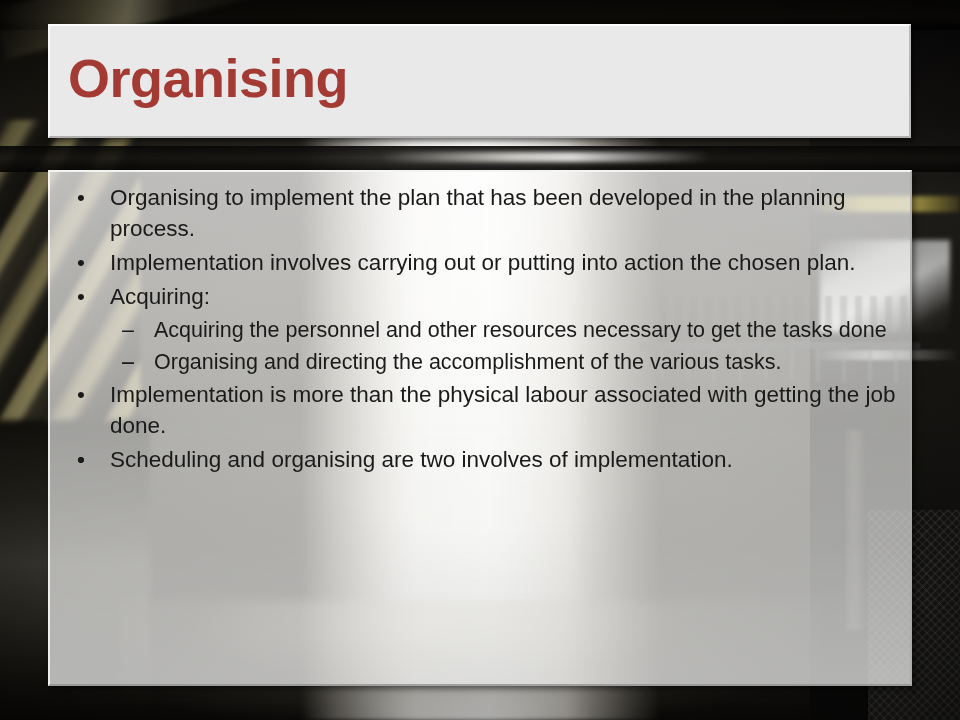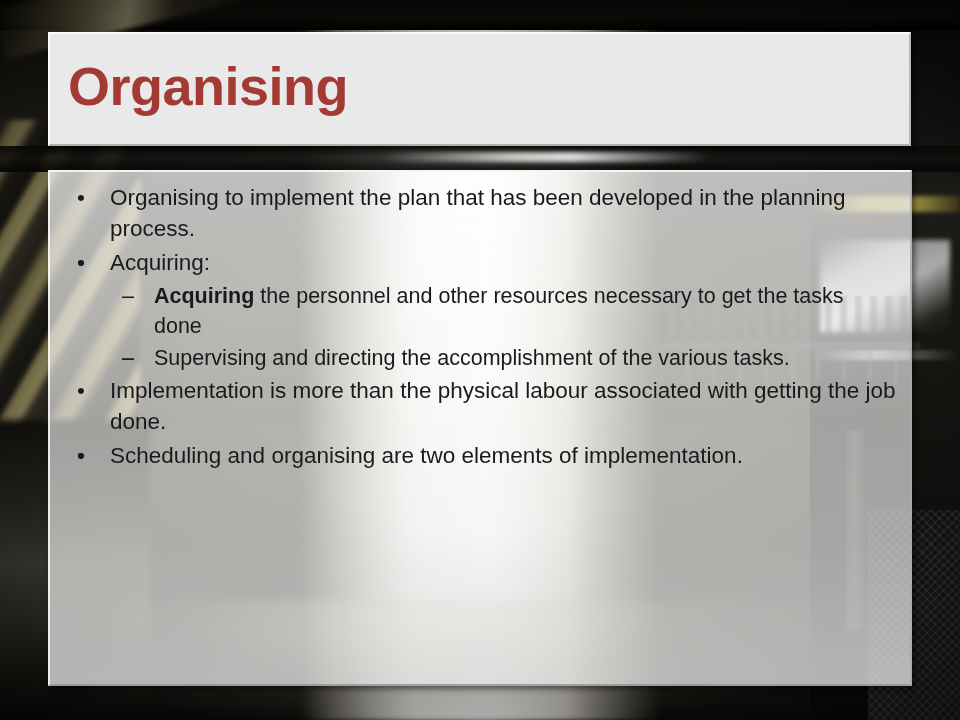--- a/index.html
+++ b/index.html
@@ -206,21 +206,21 @@
     position: absolute;
     inset: 0;
     background: radial-gradient(ellipse at 50% 48%,
       rgba(0,0,0,0) 35%, rgba(0,0,0,0.35) 78%, rgba(0,0,0,0.62) 100%);
   }
 
   
   .title-box {
     position: absolute;
     left: 48px;
-    top: 32px;
+    top: 24px;
     width: 863px;
     height: 114px;
     background: #e9e9e9;
     border-top: 2px solid #fdfdfd;
     border-left: 2px solid #fbfbfb;
     border-right: 2px solid #b9b9b9;
     border-bottom: 2px solid #b0b0b0;
     box-shadow: 3px 3px 5px rgba(0,0,0,0.55);
     box-sizing: border-box;
     display: flex;
@@ -286,21 +286,21 @@
     padding-left: 90px;
     font-size: 21.5px;
     line-height: 30px;
     margin-bottom: 2px;
   }
   .bullet-item.sub > .marker {
     left: 58px;
     font-size: 21.5px;
     line-height: 30px;
   }
-  .bullet-item .lead-bold { font-weight: bold; }
+  .bullet-item .lead-bold { font-weight: normal; }
 </style>
 </head>
 <body>
 
 <div class="slide">
 
   <div class="photo">
     <div class="photo-base"></div>
     <div class="photo-left-duct"></div>
     <div class="photo-left-floor"></div>
@@ -330,51 +330,52 @@
   <div class="body-box">
     <ul class="bullet-list">
 
       <li class="bullet-item">
         <span class="marker">•</span>
         <span>Organising to implement the plan that has been developed in the planning process.</span>
       </li>
 
       <li class="bullet-item">
         <span class="marker">•</span>
+        <span>Implementation involves carrying out or putting into action the chosen plan.</span>
       </li>
 
       <li class="bullet-item">
         <span class="marker">•</span>
         <span>Acquiring:</span>
       </li>
 
       <li class="bullet-item sub">
         <span class="marker">–</span>
         <span class="lead-bold">Acquiring</span><span> the personnel and other resources necessary to get the tasks done</span>
       </li>
 
       <li class="bullet-item sub">
         <span class="marker">–</span>
       </li>
 
       <li class="bullet-item sub">
         <span class="marker">–</span>
-        <span>Supervising and directing the accomplishment of the various tasks.</span>
+        <span>Organising and directing the accomplishment of the various tasks.</span>
       </li>
 
       <li class="bullet-item">
         <span class="marker">•</span>
         <span>Implementation is more than the physical labour associated with getting the job done.</span>
       </li>
 
       <li class="bullet-item">
         <span class="marker">•</span>
       </li>
 
       <li class="bullet-item">
         <span class="marker">•</span>
-        <span>Scheduling and organising are two elements of implementation.</span>
+        <span>Scheduling and organising are two involves of implementation.</span>
       </li>
 
     </ul>
   </div>
 
 </div>
 
 </body></html>

